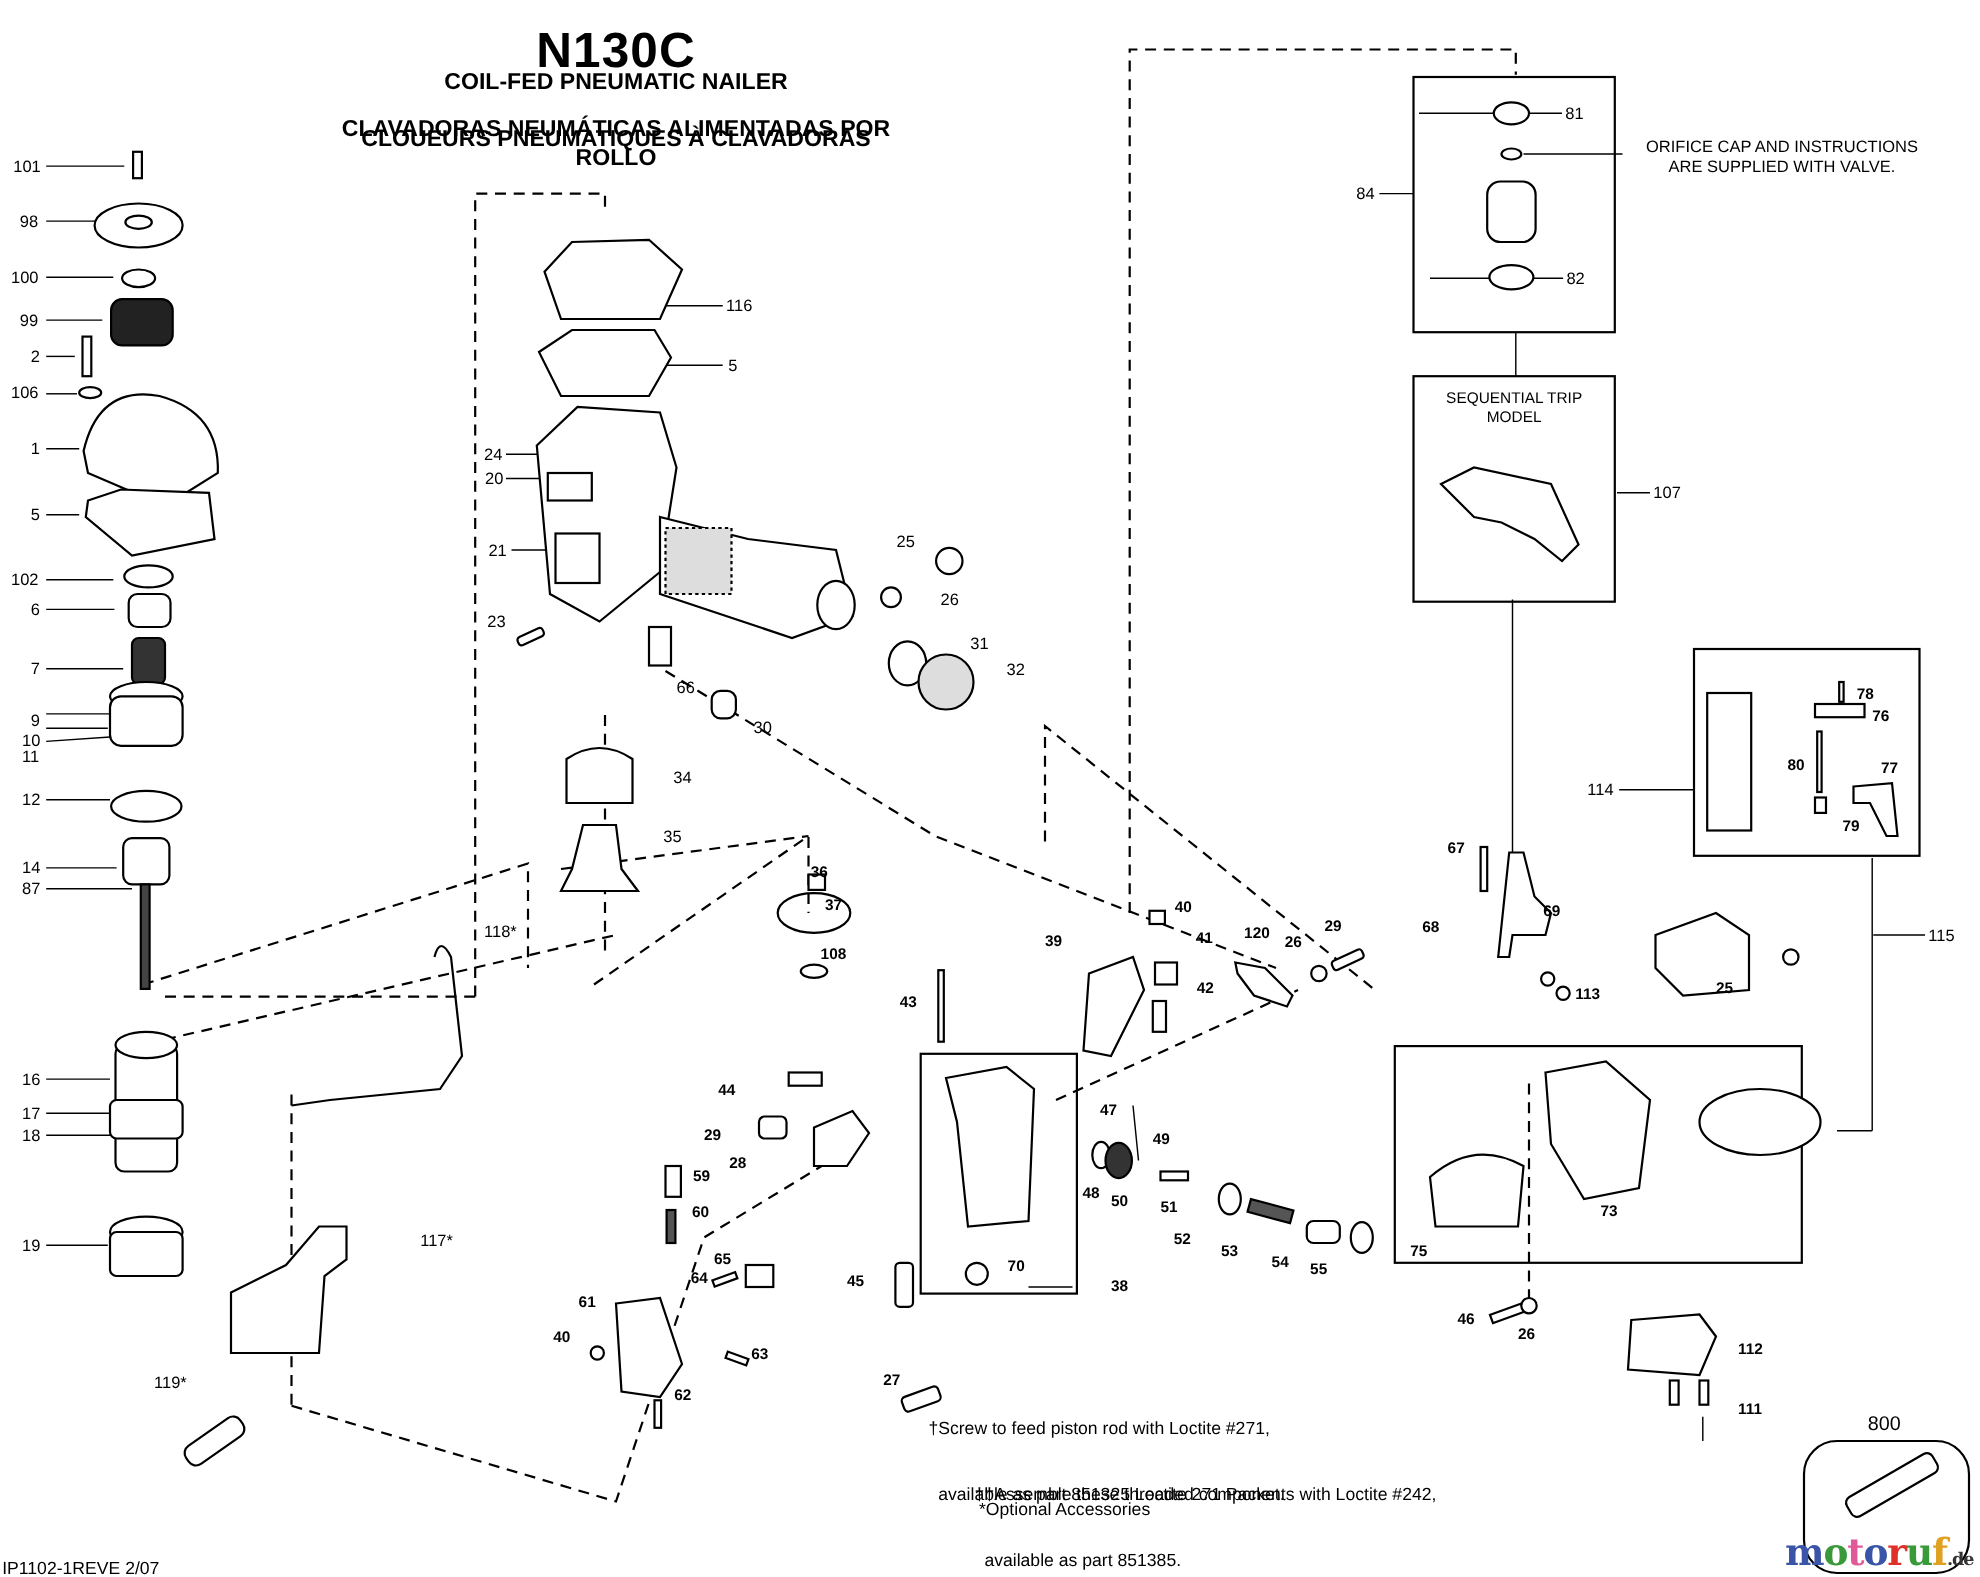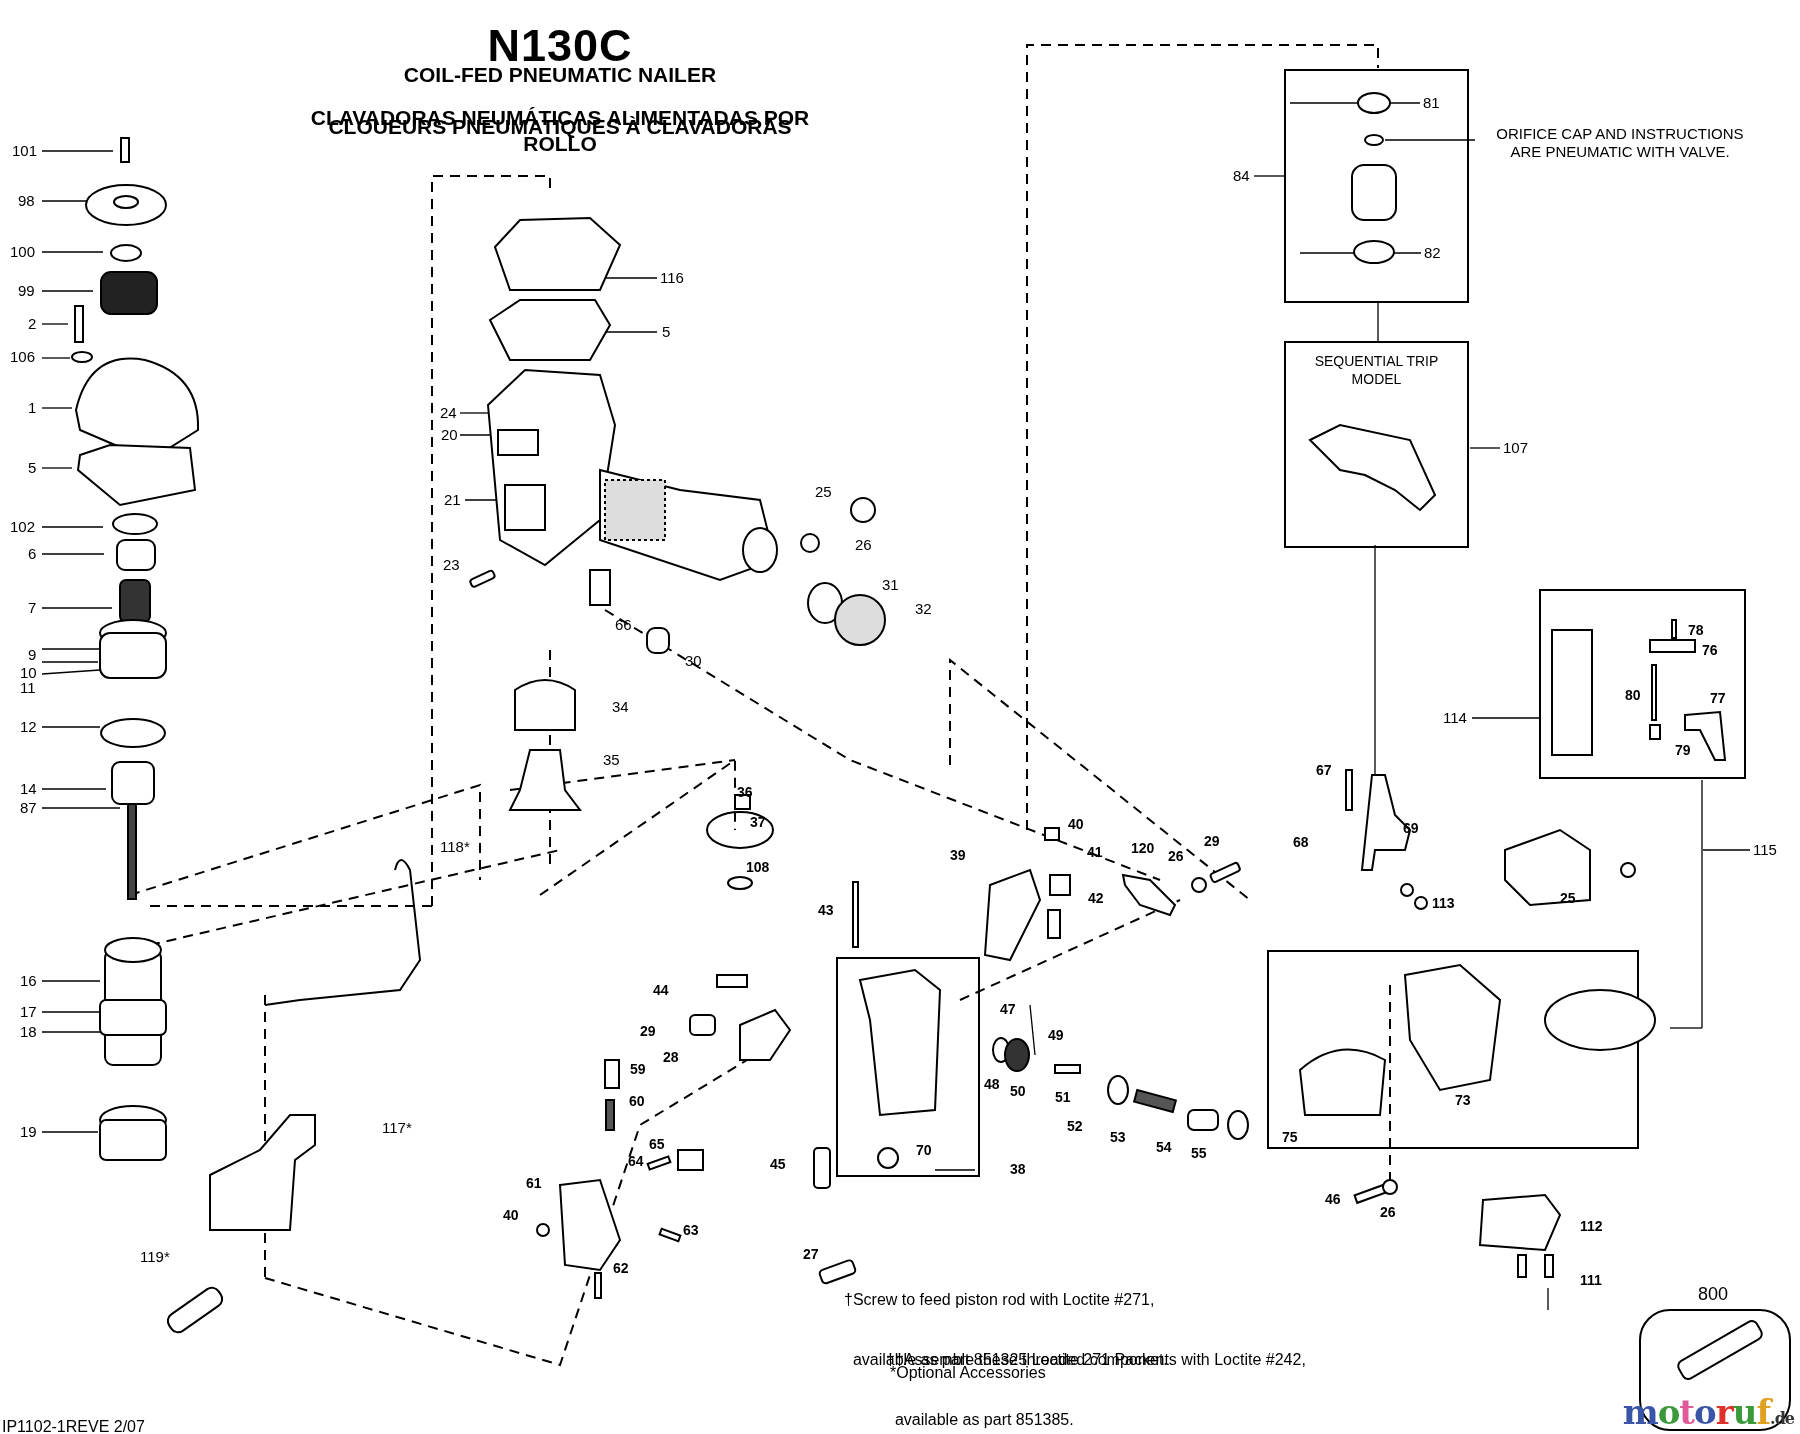--- a/index.html
+++ b/index.html
@@ -309,21 +309,21 @@
   <g class="lbl">
     <text x="440" y="852">118*</text>
     <text x="382" y="1133">117*</text>
     <text x="140" y="1262">119*</text>
     <text x="1698" y="1300" style="font-size:18px">800</text>
   </g>
 </svg>
 
 <div class="box-text" style="left:1470px;top:125px;width:300px;">
   <div>ORIFICE CAP AND INSTRUCTIONS</div>
-  <div>ARE PNEUMATIC WITH VALVE.</div>
+  <div>ARE SUPPLIED WITH VALVE.</div>
 </div>
 <div class="box-text" style="left:1285px;top:352px;width:183px;font-size:14px;">
   <div>SEQUENTIAL TRIP</div>
   <div>MODEL</div>
 </div>
 
 <div class="note" style="left:844px;top:1250px;">
   <div>†Screw to feed piston rod with Loctite #271,</div>
   <div>  available as part 851325 Loctite 271 Packet.</div>
 </div>

